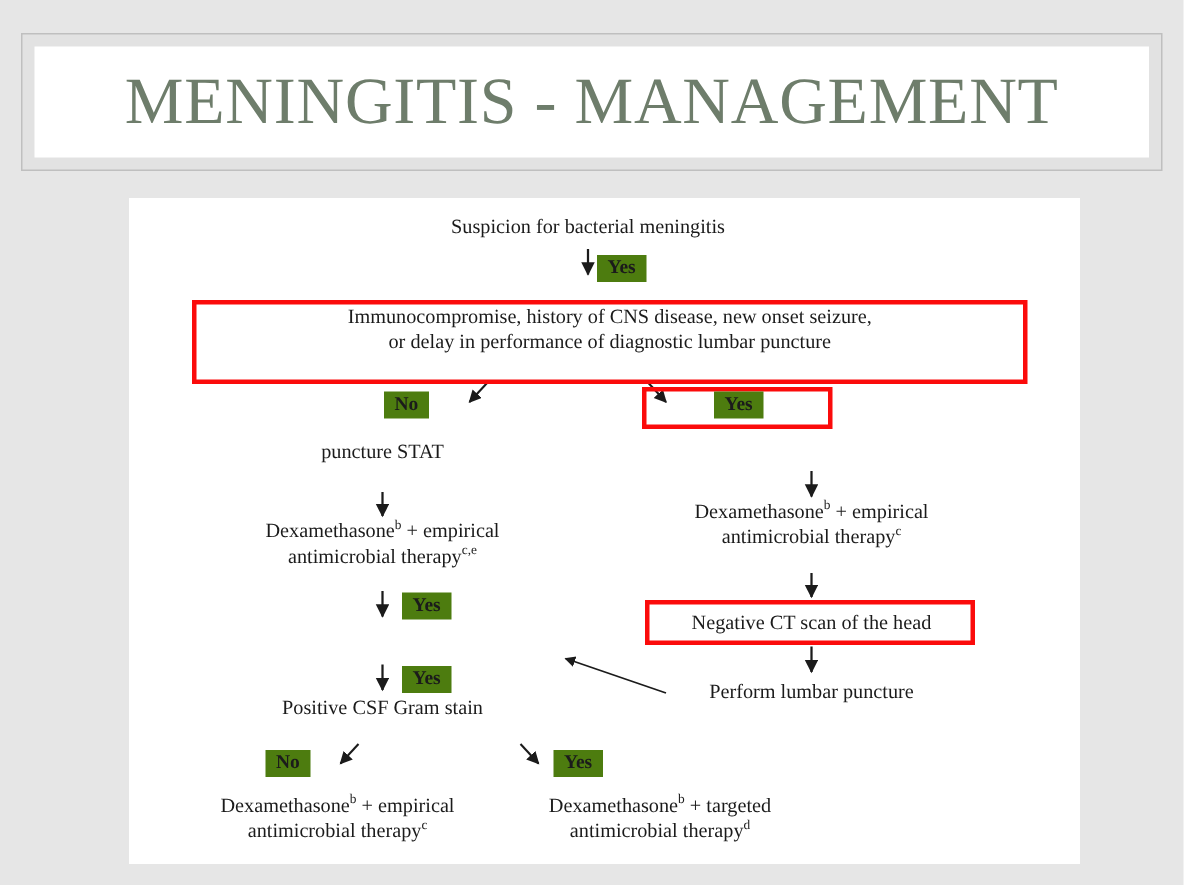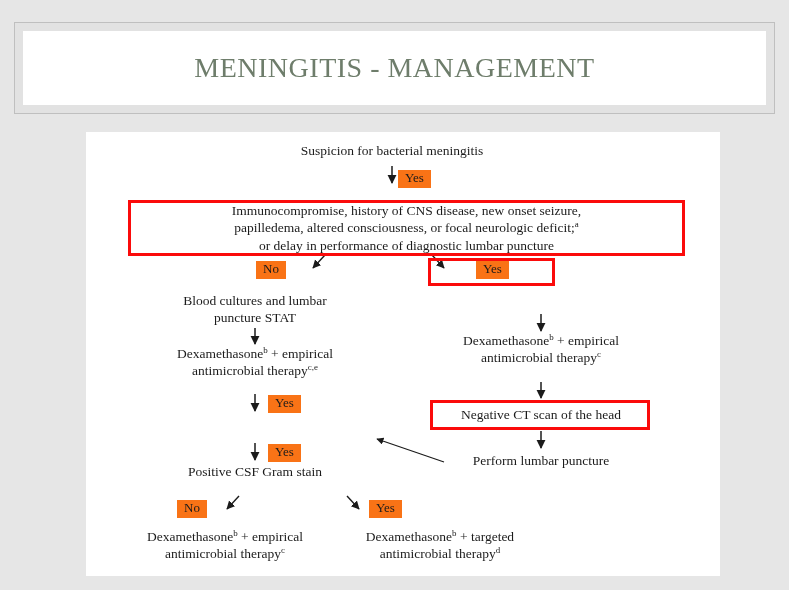--- a/index.html
+++ b/index.html
@@ -32,21 +32,21 @@
     height: 100%;
     box-sizing: border-box;
     background: #ffffff;
     display: flex;
     align-items: center;
     justify-content: center;
   }
   #slide-title {
     color: #6e7d6b;
     font-family: "Liberation Serif", serif;
-    font-size: 28px;
+    font-size: 44px;
     font-weight: 400;
     letter-spacing: 0.5px;
     line-height: 1;
     white-space: nowrap;
   }
 
   
   #chart-card {
     position: absolute;
     left: 86px;
@@ -72,26 +72,27 @@
   .node.wrap { white-space: normal; }
   .node sup {
     font-size: 0.66em;
     vertical-align: super;
     line-height: 0;
   }
 
   
   .chip {
     position: absolute;
-    background: #f97316;
+    background: #4d7c0f;
     color: #1b1b1b;
     font-size: 13px;
     line-height: 1.15;
     padding: 1px 7px 2px 7px;
     text-align: left;
+    font-weight: bold;
   }
 
   
   .hl {
     position: absolute;
     border: 3px solid #fb0b0b;
     box-sizing: border-box;
     background: transparent;
   }
 
@@ -151,29 +152,27 @@
     <div class="hl" style="left:344px; top:268px; width:220px; height:30px;"></div>
 
     <div class="node" style="left:106px; top:10px; width:400px;">
       <span>Suspicion for bacterial meningitis</span>
     </div>
 
     <div class="chip" style="left:312px; top:38px;">Yes</div>
 
     <div class="node wrap" style="left:52px; top:70px; width:537px;text-align:center;">
       <div>Immunocompromise, history of CNS disease, new onset seizure,</div>
-      <div><span>papilledema, altered consciousness, or focal neurologic deficit;</span><sup>a</sup></div>
       <div>or delay in performance of diagnostic lumbar puncture</div>
     </div>
 
     <div class="chip" style="left:170px; top:129px;">No</div>
     <div class="chip" style="left:390px; top:129px;">Yes</div>
 
     <div class="node" style="left:39px; top:160px; width:260px;">
-      <div>Blood cultures and lumbar</div>
       <div>puncture STAT</div>
     </div>
 
     <div class="node" style="left:39px; top:213px; width:260px;">
       <div><span>Dexamethasone</span><sup>b</sup><span> + empirical</span></div>
       <div><span>antimicrobial therapy</span><sup>c,e</sup></div>
     </div>
 
     <div class="chip" style="left:182px; top:263px;">Yes</div>
 

